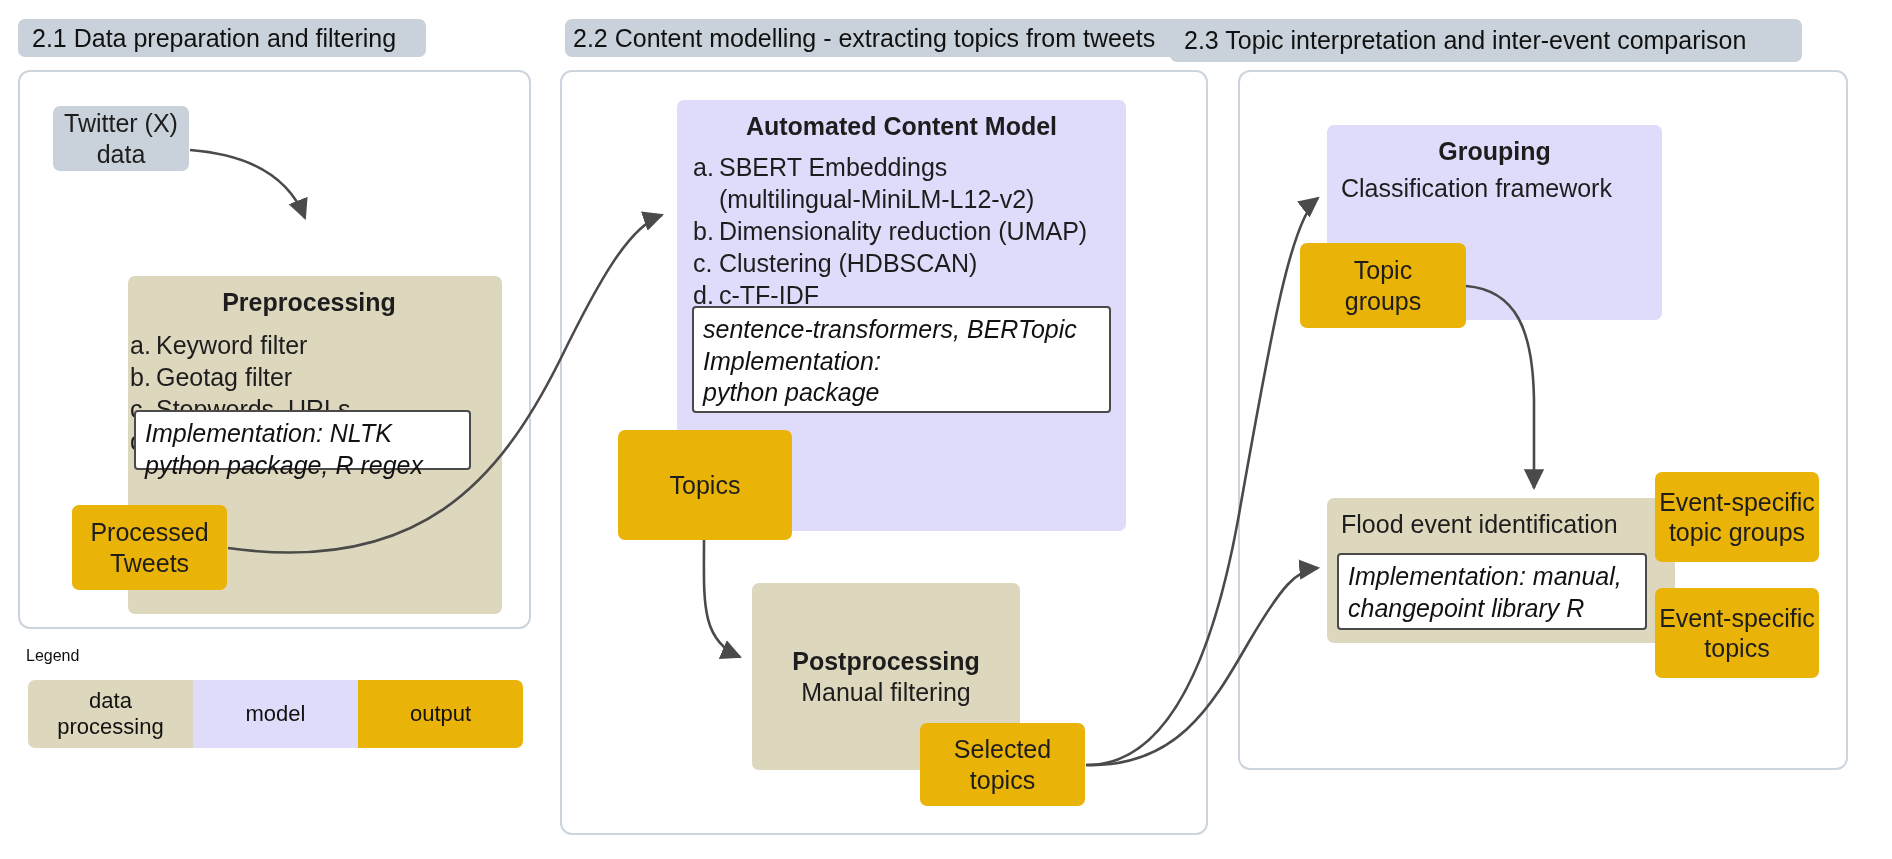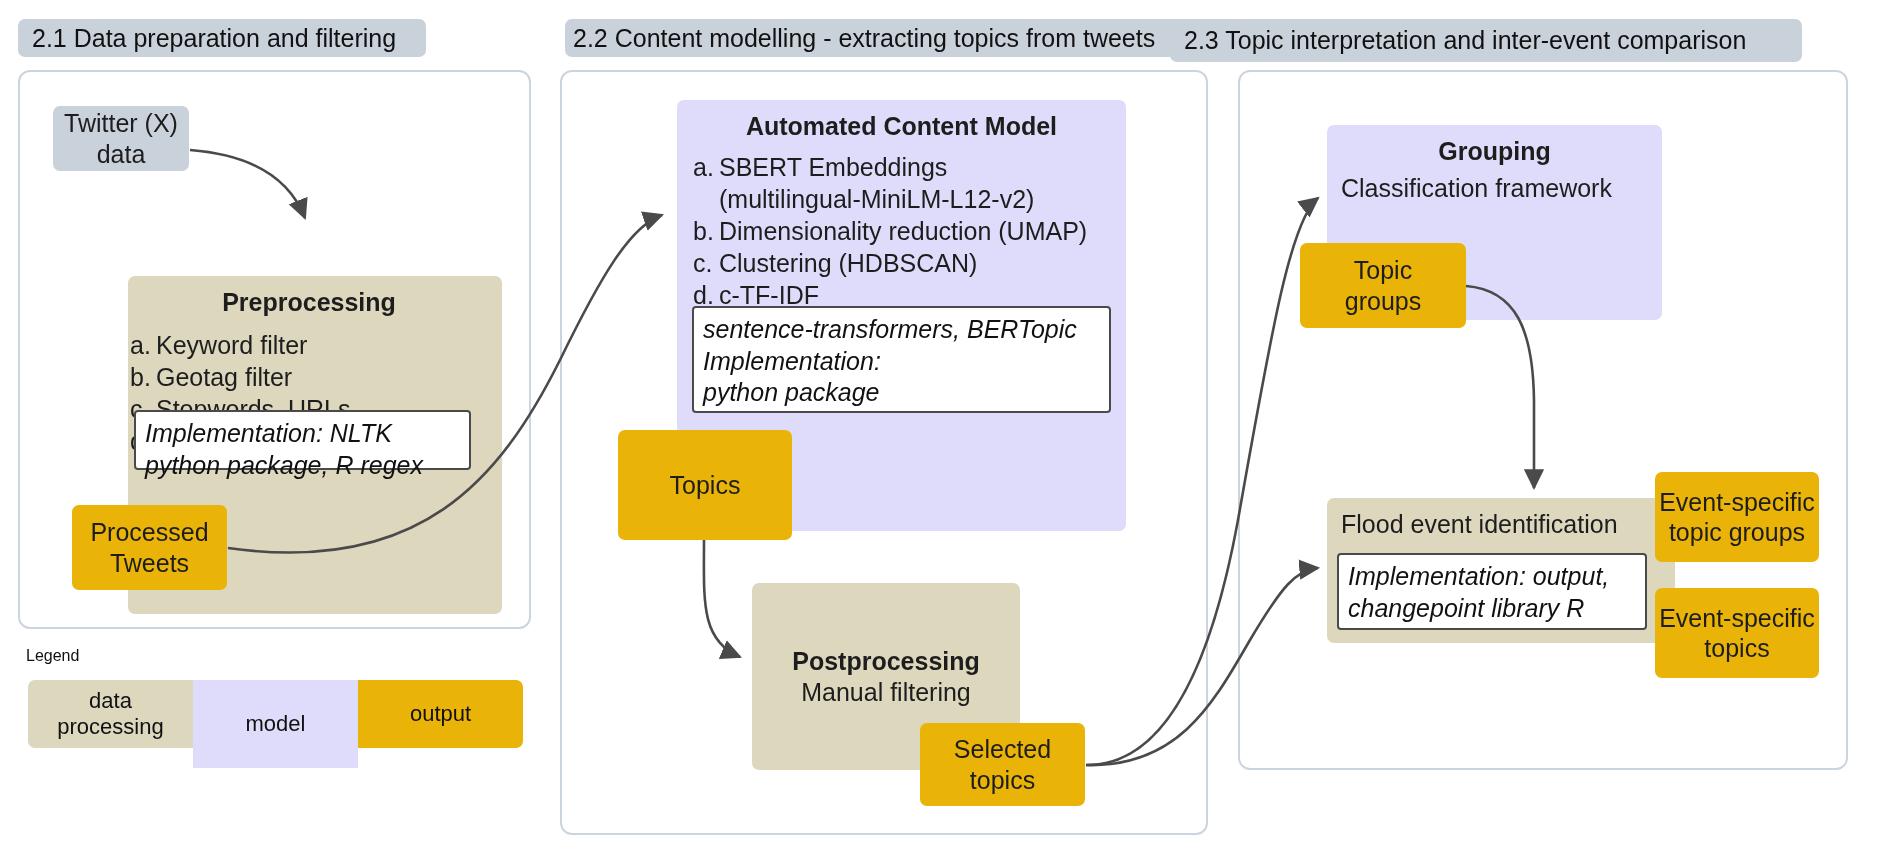--- a/index.html
+++ b/index.html
@@ -161,41 +161,41 @@
   <div class="node pur ctr" style="left:1300px;top:243px;width:166px;height:85px;">
     <span>Topic</span>
     <span>groups</span>
   </div>
 
   <div class="node tan" style="left:1327px;top:498px;width:348px;height:145px;padding:10px 14px 0 14px;">
     <div class="body25">Flood event identification</div>
   </div>
 
   <div class="impl" style="left:1337px;top:553px;width:310px;height:77px;">
-    <div>Implementation: output,</div>
+    <div>Implementation: manual,</div>
     <div>changepoint library R</div>
   </div>
 
   <div class="node pur ctr" style="left:1655px;top:472px;width:164px;height:90px;">
     <span>Event-specific</span>
     <span>topic groups</span>
   </div>
 
   <div class="node pur ctr" style="left:1655px;top:588px;width:164px;height:90px;">
     <span>Event-specific</span>
     <span>topics</span>
   </div>
 
   <div class="legend-label" style="left:26px;top:647px;">Legend</div>
 
   <div class="legend-item tan lg-l" style="left:28px;top:680px;width:165px;height:68px;flex-direction:column;">
     <span>data</span>
     <span>processing</span>
   </div>
-  <div class="legend-item lav lg-m" style="left:193px;top:680px;width:165px;height:88px;">
+  <div class="legend-item lav lg-m" style="left:193px;top:680px;width:165px;height:68px;">
     <span>model</span>
   </div>
   <div class="legend-item pur lg-r" style="left:358px;top:680px;width:165px;height:68px;">
     <span>output</span>
   </div>
 
   <svg class="arrows" viewBox="0 0 1892 859">
     <defs>
       <marker id="ah" markerWidth="9" markerHeight="9" refX="7.2" refY="4.5" orient="auto" markerUnits="strokeWidth">
         <path d="M0,0.6 L8,4.5 L0,8.4 z" fill="#4a4a4a"></path>

